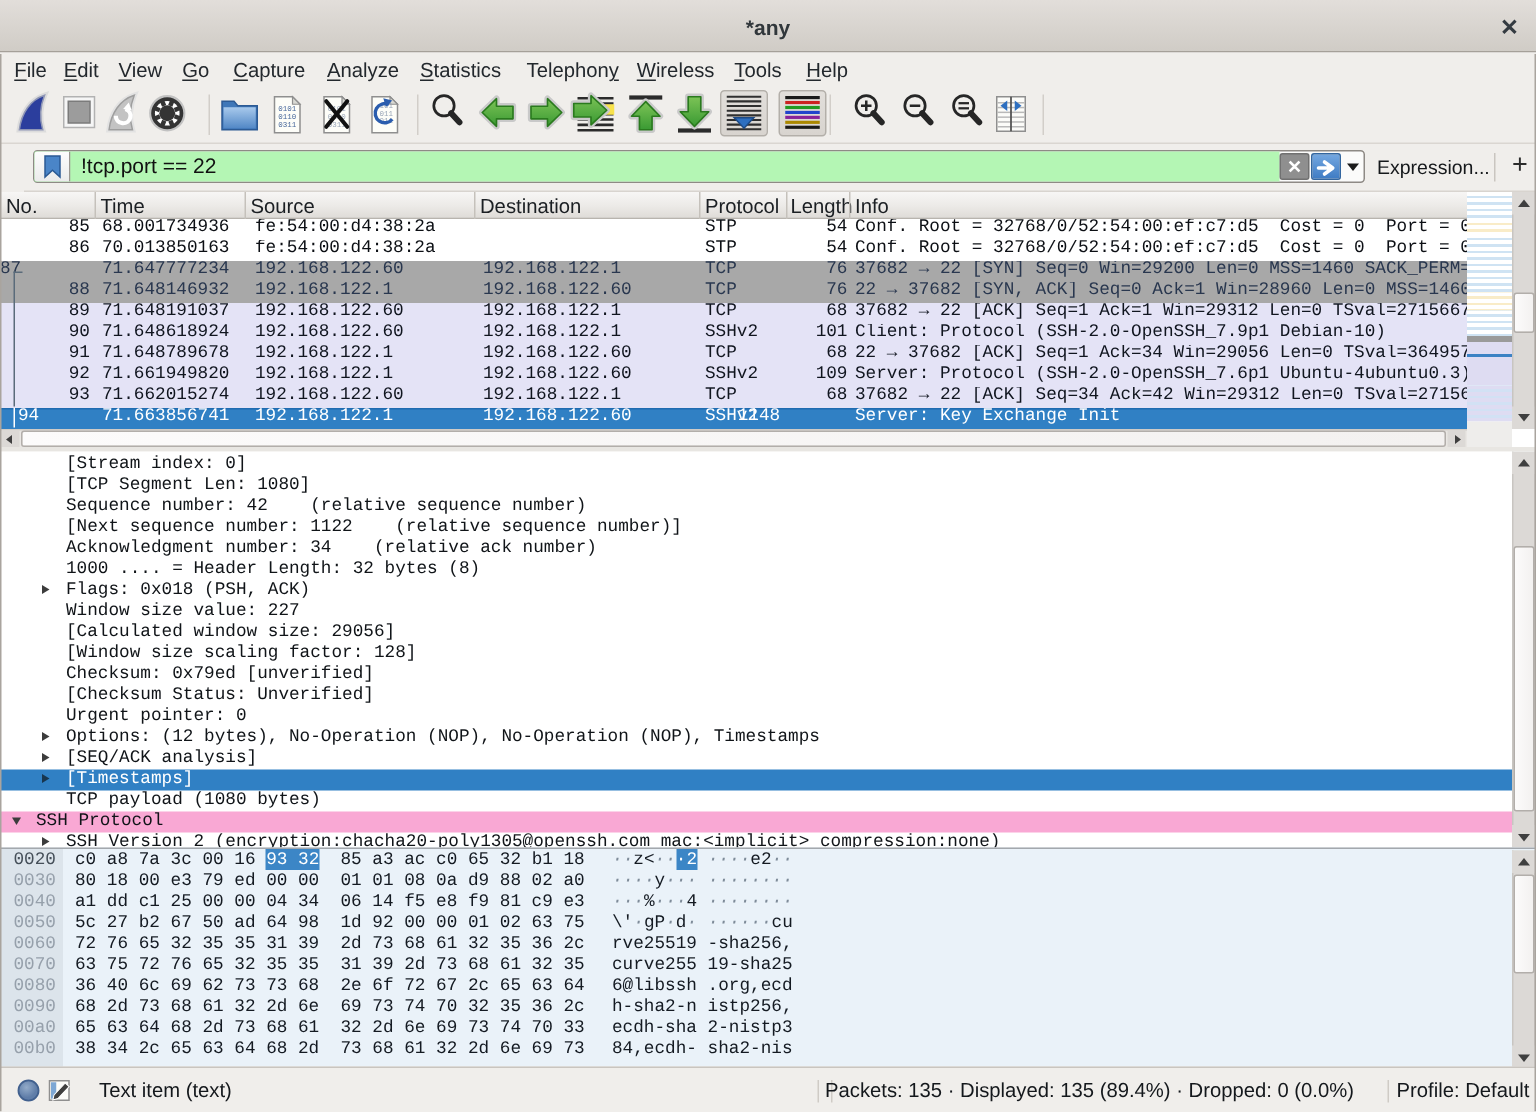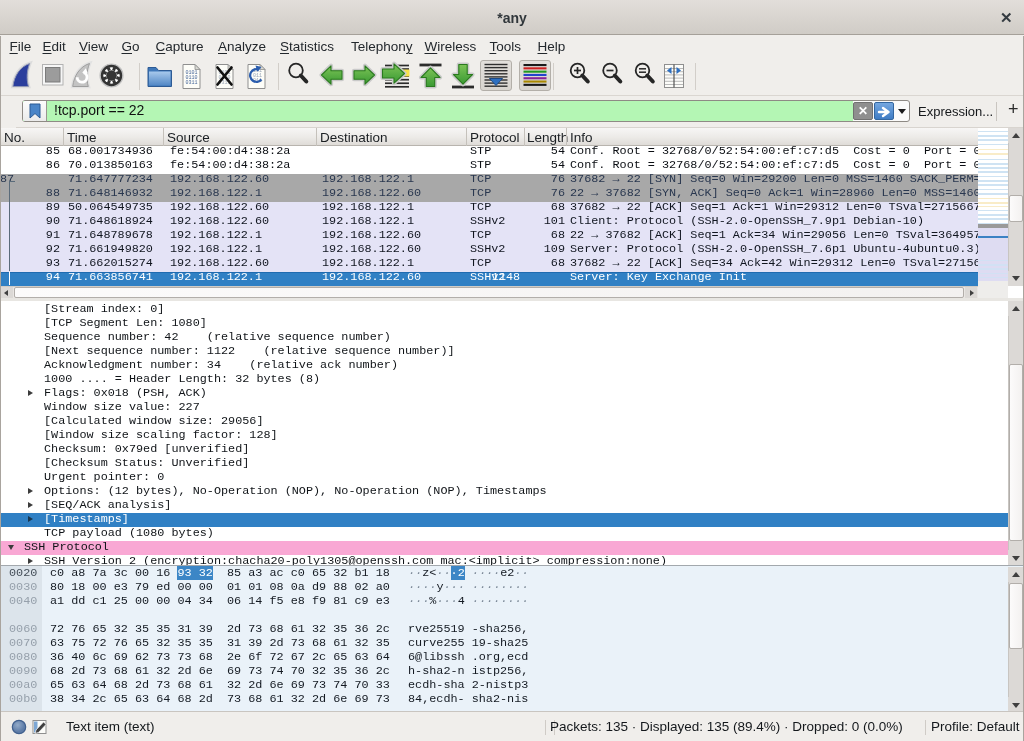--- a/index.html
+++ b/index.html
@@ -262,21 +262,21 @@
 <span class="pc" style="left:0;top:-1.5px;width:60px;text-align:right;display:inline-block;position:absolute">88</span>
 <span class="pc" style="left:68px">71.648146932</span>
 <span class="pc" style="left:170px">192.168.122.1</span>
 <span class="pc" style="left:322px">192.168.122.60</span>
 <span class="pc" style="left:470px">TCP</span>
 <span class="pc" style="left:505px;width:60px;text-align:right;display:inline-block;position:absolute">76</span>
 <span class="pc" style="left:570px">22 → 37682 [SYN, ACK] Seq=0 Ack=1 Win=28960 Len=0 MSS=1460 SACK_PERM=1 TSval=3649</span>
 </div>
 <div class="prow mono" style="top:73.5px;background:#e4e3f6;color:#10151f;overflow:hidden">
 <span class="pc" style="left:0;top:-1.5px;width:60px;text-align:right;display:inline-block;position:absolute">89</span>
-<span class="pc" style="left:68px">50.064549735</span>
+<span class="pc" style="left:68px">71.648191037</span>
 <span class="pc" style="left:170px">192.168.122.60</span>
 <span class="pc" style="left:322px">192.168.122.1</span>
 <span class="pc" style="left:470px">TCP</span>
 <span class="pc" style="left:505px;width:60px;text-align:right;display:inline-block;position:absolute">68</span>
 <span class="pc" style="left:570px">37682 → 22 [ACK] Seq=1 Ack=1 Win=29312 Len=0 TSval=2715667629 TSecr=3649575128</span>
 </div>
 <div class="prow mono" style="top:87.5px;background:#e4e3f6;color:#10151f;overflow:hidden">
 <span class="pc" style="left:0;top:-1.5px;width:60px;text-align:right;display:inline-block;position:absolute">90</span>
 <span class="pc" style="left:68px">71.648618924</span>
 <span class="pc" style="left:170px">192.168.122.60</span>
@@ -306,21 +306,21 @@
 <div class="prow mono" style="top:129.5px;background:#e4e3f6;color:#10151f;overflow:hidden">
 <span class="pc" style="left:0;top:-1.5px;width:60px;text-align:right;display:inline-block;position:absolute">93</span>
 <span class="pc" style="left:68px">71.662015274</span>
 <span class="pc" style="left:170px">192.168.122.60</span>
 <span class="pc" style="left:322px">192.168.122.1</span>
 <span class="pc" style="left:470px">TCP</span>
 <span class="pc" style="left:505px;width:60px;text-align:right;display:inline-block;position:absolute">68</span>
 <span class="pc" style="left:570px">37682 → 22 [ACK] Seq=34 Ack=42 Win=29312 Len=0 TSval=2715667643 TSecr=3649575142</span>
 </div>
 <div class="prow mono" style="top:143.5px;background:#3080c4;color:#ffffff;overflow:hidden;box-shadow:inset 0 1px 0 #1f6bb0">
-<span class="pc" style="left:0;top:-1.5px;width:60px;text-align:right;display:inline-block;position:absolute">94</span>
+<span class="pc" style="left:12px;top:-1.5px;width:60px;text-align:left;display:inline-block;position:absolute">94</span>
 <span class="pc" style="left:68px">71.663856741</span>
 <span class="pc" style="left:170px">192.168.122.1</span>
 <span class="pc" style="left:322px">192.168.122.60</span>
 <span class="pc" style="left:470px">SSHv2</span>
 <span class="pc" style="left:476px;width:60px;text-align:center;display:inline-block;position:absolute">1148</span>
 <span class="pc" style="left:570px">Server: Key Exchange Init</span>
 </div>
 <div class="abs" style="left:8.5px;top:53px;width:1px;height:90px;background:#5a6b7a"></div>
 <div class="abs" style="left:8.5px;top:53px;width:6.5px;height:1px;background:#5a6b7a"></div>
 <div class="abs" style="left:8.5px;top:143.5px;width:1px;height:13px;background:#ffffff"></div>
@@ -431,20 +431,25 @@
 </div>
 <div class="hxrow mono" style="top:14.5px;color:#141a22">
 <span style="position:absolute;top:-0.5px;left:9px;color:#96a0ab">0030</span>
 <span style="position:absolute;top:-0.5px;left:50px">80 18 00 e3 79 ed 00 00  01 01 08 0a d9 88 02 a0</span>
 <span style="position:absolute;top:-0.5px;left:408px"><i class="dt">·</i><i class="dt">·</i><i class="dt">·</i><i class="dt">·</i>y<i class="dt">·</i><i class="dt">·</i><i class="dt">·</i> <i class="dt">·</i><i class="dt">·</i><i class="dt">·</i><i class="dt">·</i><i class="dt">·</i><i class="dt">·</i><i class="dt">·</i><i class="dt">·</i></span>
 </div>
 <div class="hxrow mono" style="top:28.5px;color:#141a22">
 <span style="position:absolute;top:-0.5px;left:9px;color:#96a0ab">0040</span>
 <span style="position:absolute;top:-0.5px;left:50px">a1 dd c1 25 00 00 04 34  06 14 f5 e8 f9 81 c9 e3</span>
 <span style="position:absolute;top:-0.5px;left:408px"><i class="dt">·</i><i class="dt">·</i><i class="dt">·</i>%<i class="dt">·</i><i class="dt">·</i><i class="dt">·</i>4 <i class="dt">·</i><i class="dt">·</i><i class="dt">·</i><i class="dt">·</i><i class="dt">·</i><i class="dt">·</i><i class="dt">·</i><i class="dt">·</i></span>
+</div>
+<div class="hxrow mono" style="top:42.5px;color:#141a22">
+<span style="position:absolute;top:-0.5px;left:9px;color:#96a0ab">0050</span>
+<span style="position:absolute;top:-0.5px;left:50px">5c 27 b2 67 50 ad 64 98  1d 92 00 00 01 02 63 75</span>
+<span style="position:absolute;top:-0.5px;left:408px">\'<i class="dt">·</i>gP<i class="dt">·</i>d<i class="dt">·</i> <i class="dt">·</i><i class="dt">·</i><i class="dt">·</i><i class="dt">·</i><i class="dt">·</i><i class="dt">·</i>cu</span>
 </div>
 <div class="hxrow mono" style="top:56.5px;color:#141a22">
 <span style="position:absolute;top:-0.5px;left:9px;color:#96a0ab">0060</span>
 <span style="position:absolute;top:-0.5px;left:50px">72 76 65 32 35 35 31 39  2d 73 68 61 32 35 36 2c</span>
 <span style="position:absolute;top:-0.5px;left:408px">rve25519 -sha256,</span>
 </div>
 <div class="hxrow mono" style="top:70.5px;color:#141a22">
 <span style="position:absolute;top:-0.5px;left:9px;color:#96a0ab">0070</span>
 <span style="position:absolute;top:-0.5px;left:50px">63 75 72 76 65 32 35 35  31 39 2d 73 68 61 32 35</span>
 <span style="position:absolute;top:-0.5px;left:408px">curve255 19-sha25</span>

